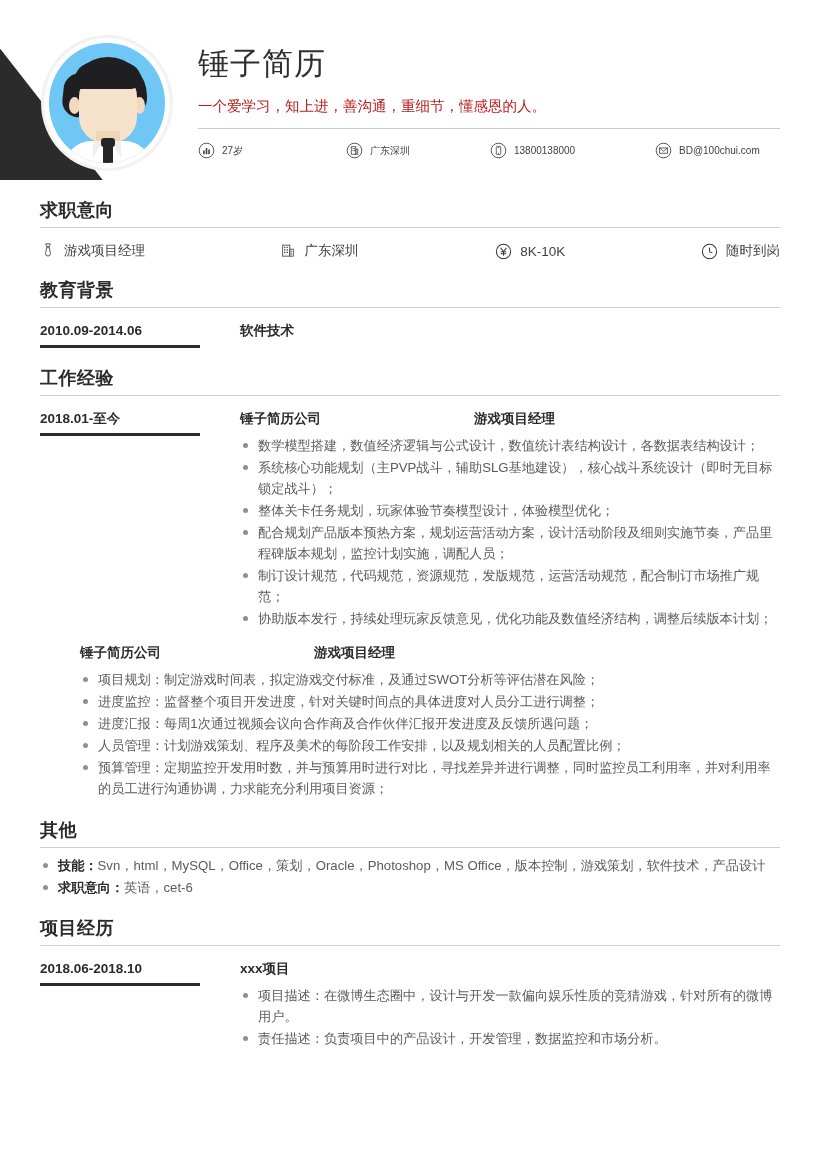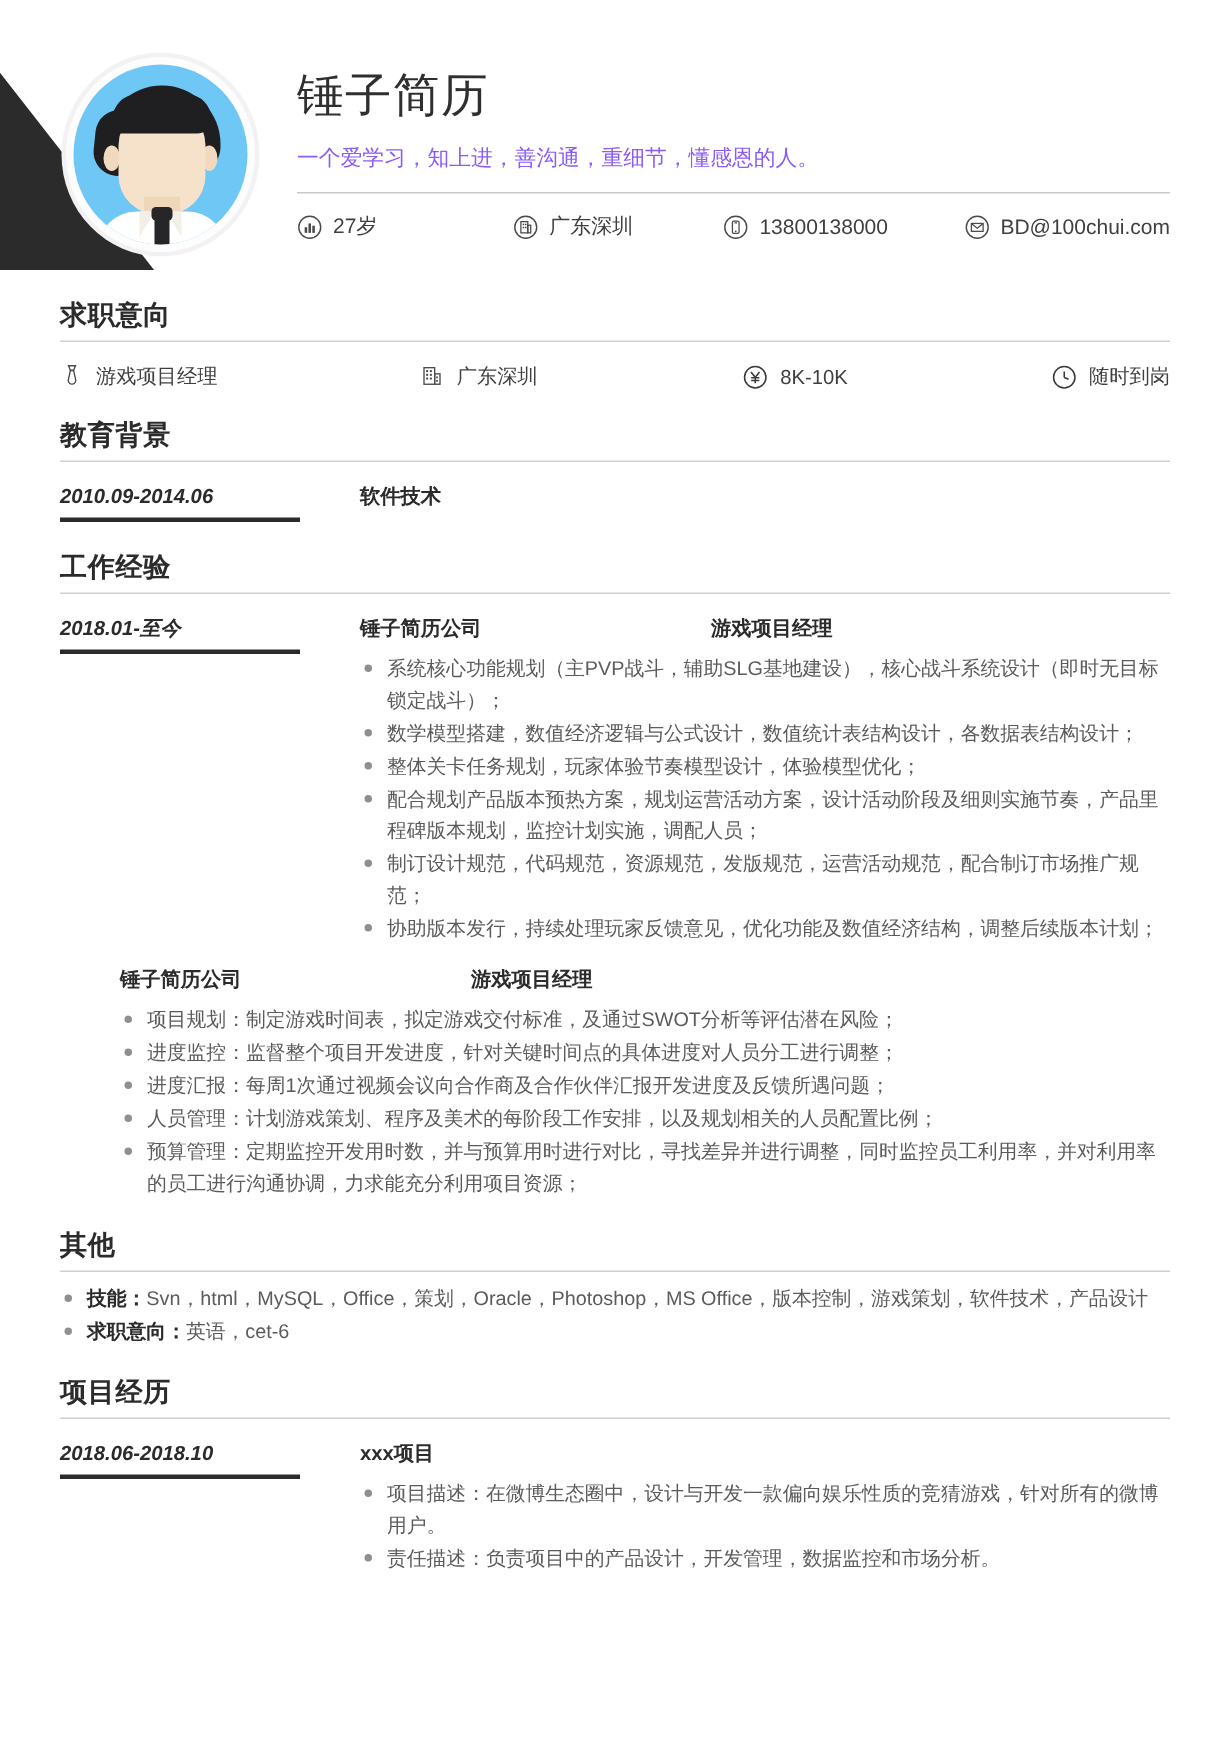--- a/index.html
+++ b/index.html
@@ -177,32 +177,32 @@
   .name {
     font-size: 31px;
     line-height: 40px;
     color: #2f2f2f;
     font-weight: 400;
     letter-spacing: 1px;
   }
   .tagline {
     margin-top: 12px;
     font-size: 14.5px;
-    color: #8b5cf6;
+    color: #b91c1c;
     line-height: 20px;
   }
   .head-rule {
     margin-top: 12px;
     height: 1px;
     background: #c9c9c9;
   }
   .contact-row {
     display: flex;
     margin-top: 13px;
-    font-size: 14px;
+    font-size: 10px;
     color: #3f3f3f;
     align-items: center;
   }
   .contact-item {
     display: flex;
     align-items: center;
     gap: 7px;
     white-space: nowrap;
   }
   .c-w1 { width: 148px; }
@@ -261,21 +261,20 @@
   .entry-date {
     width: 160px;
     flex: none;
     font-size: 13.5px;
     font-weight: bold;
     color: #2b2b2b;
     padding-bottom: 5px;
     align-self: flex-start;
     border-bottom: 3px solid #2b2b2b;
     line-height: 18px;
-    font-style: italic;
   }
   .entry-main {
     flex: 1;
     padding-left: 40px;
   }
   .entry-head {
     display: flex;
     font-size: 13.5px;
     font-weight: bold;
     color: #2b2b2b;
@@ -491,22 +490,22 @@
     <div class="sec-rule"></div>
 
     <div class="entry">
       <div class="entry-date">2018.01-至今</div>
       <div class="entry-main">
         <div class="entry-head">
           <span class="entry-org">锤子简历公司</span>
           <span class="entry-role">游戏项目经理</span>
         </div>
         <ul class="bullets">
+          <li>数学模型搭建，数值经济逻辑与公式设计，数值统计表结构设计，各数据表结构设计；</li>
           <li>系统核心功能规划（主PVP战斗，辅助SLG基地建设），核心战斗系统设计（即时无目标锁定战斗）；</li>
-          <li>数学模型搭建，数值经济逻辑与公式设计，数值统计表结构设计，各数据表结构设计；</li>
           <li>整体关卡任务规划，玩家体验节奏模型设计，体验模型优化；</li>
           <li>配合规划产品版本预热方案，规划运营活动方案，设计活动阶段及细则实施节奏，产品里程碑版本规划，监控计划实施，调配人员；</li>
           <li>制订设计规范，代码规范，资源规范，发版规范，运营活动规范，配合制订市场推广规范；</li>
           <li>协助版本发行，持续处理玩家反馈意见，优化功能及数值经济结构，调整后续版本计划；</li>
         </ul>
       </div>
     </div>
 
     <div class="entry">
       <div class="entry-main">

